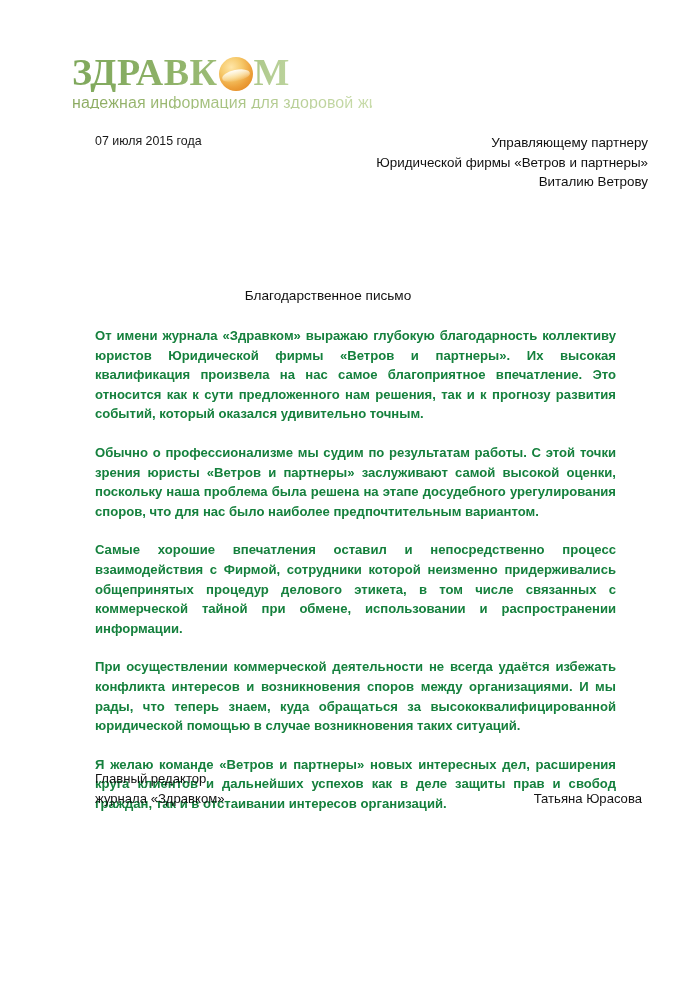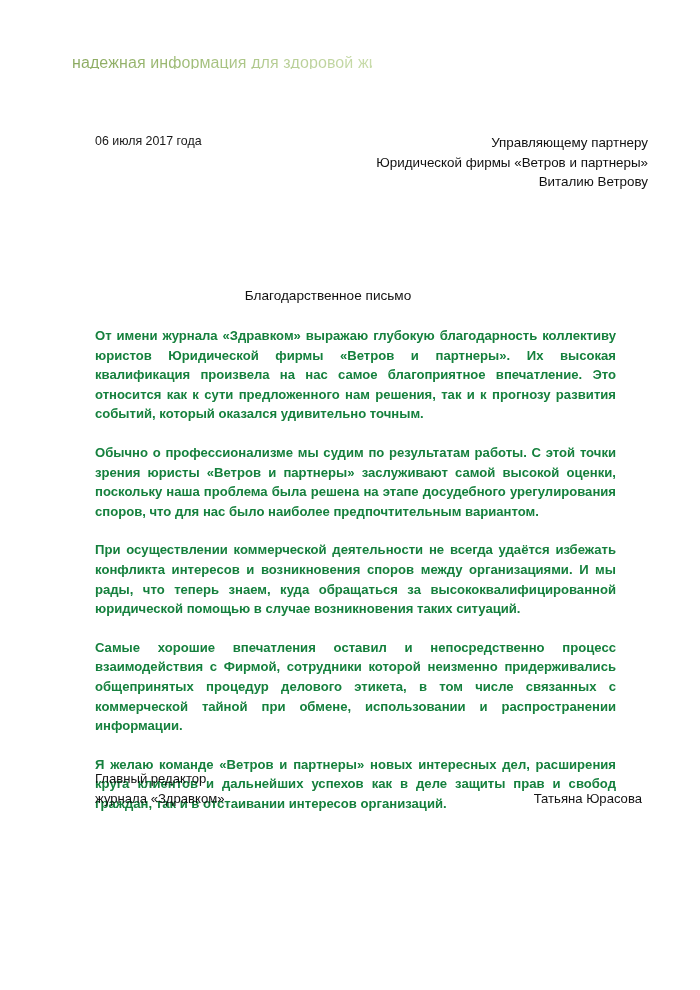--- a/index.html
+++ b/index.html
@@ -167,39 +167,40 @@
   .signature-left div,
   .signature-right { white-space: nowrap; }
   .signature-right { padding-bottom: 0; }
 </style>
 </head>
 <body>
 
 <div class="page">
 
   <div class="letterhead">
+    <div class="logo-wordmark"><span class="part-a">ЗДРАВК</span><span class="logo-sun"></span><span class="part-b">М</span></div>
     <div class="logo-tagline">надежная информация для здоровой жизни</div>
   </div>
 
   <div class="meta-row">
-    <div class="letter-date">06 июля 2017 года</div>
+    <div class="letter-date">07 июля 2015 года</div>
     <div class="addressee">
       <div>Управляющему партнеру</div>
       <div>Юридической фирмы «Ветров и партнеры»</div>
       <div>Виталию Ветрову</div>
     </div>
   </div>
 
   <div class="letter-title">Благодарственное письмо</div>
 
   <div class="letter-body">
     <p>От имени журнала «Здравком» выражаю глубокую благодарность коллективу юристов Юридической фирмы «Ветров и партнеры». Их высокая квалификация произвела на нас самое благоприятное впечатление. Это относится как к сути предложенного нам решения, так и к прогнозу развития событий, который оказался удивительно точным.</p>
     <p>Обычно о профессионализме мы судим по результатам работы. С этой точки зрения юристы «Ветров и партнеры» заслуживают самой высокой оценки, поскольку наша проблема была решена на этапе досудебного урегулирования споров, что для нас было наиболее предпочтительным вариантом.</p>
+    <p>Самые хорошие впечатления оставил и непосредственно процесс взаимодействия с Фирмой, сотрудники которой неизменно придерживались общепринятых процедур делового этикета, в том числе связанных с коммерческой тайной при обмене, использовании и распространении информации.</p>
     <p>При осуществлении коммерческой деятельности не всегда удаётся избежать конфликта интересов и возникновения споров между организациями. И мы рады, что теперь знаем, куда обращаться за высококвалифицированной юридической помощью в случае возникновения таких ситуаций.</p>
-    <p>Самые хорошие впечатления оставил и непосредственно процесс взаимодействия с Фирмой, сотрудники которой неизменно придерживались общепринятых процедур делового этикета, в том числе связанных с коммерческой тайной при обмене, использовании и распространении информации.</p>
     <p>Я желаю команде «Ветров и партнеры» новых интересных дел, расширения круга клиентов и дальнейших успехов как в деле защиты прав и свобод граждан, так и в отстаивании интересов организаций.</p>
   </div>
 
   <div class="signature">
     <div class="signature-left">
       <div>Главный редактор</div>
       <div>журнала «Здравком»</div>
     </div>
     <div class="signature-right">Татьяна Юрасова</div>
   </div>

